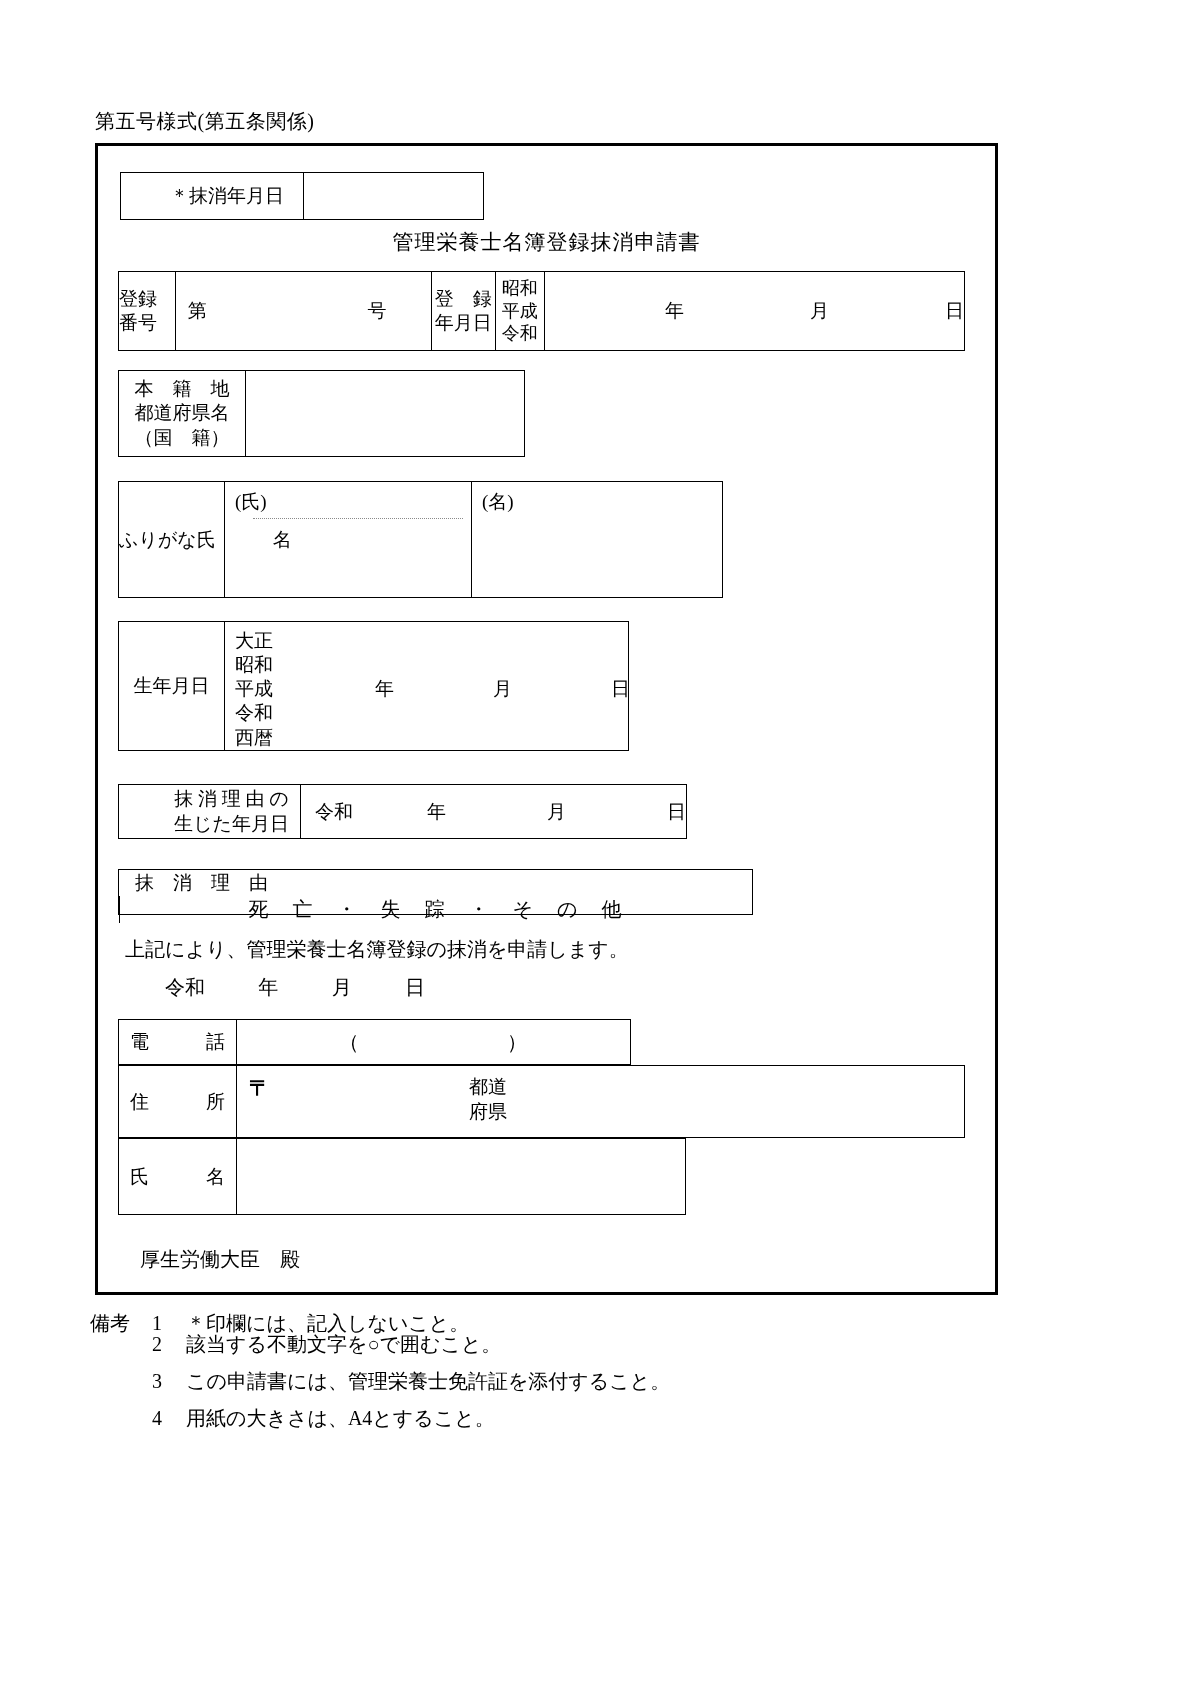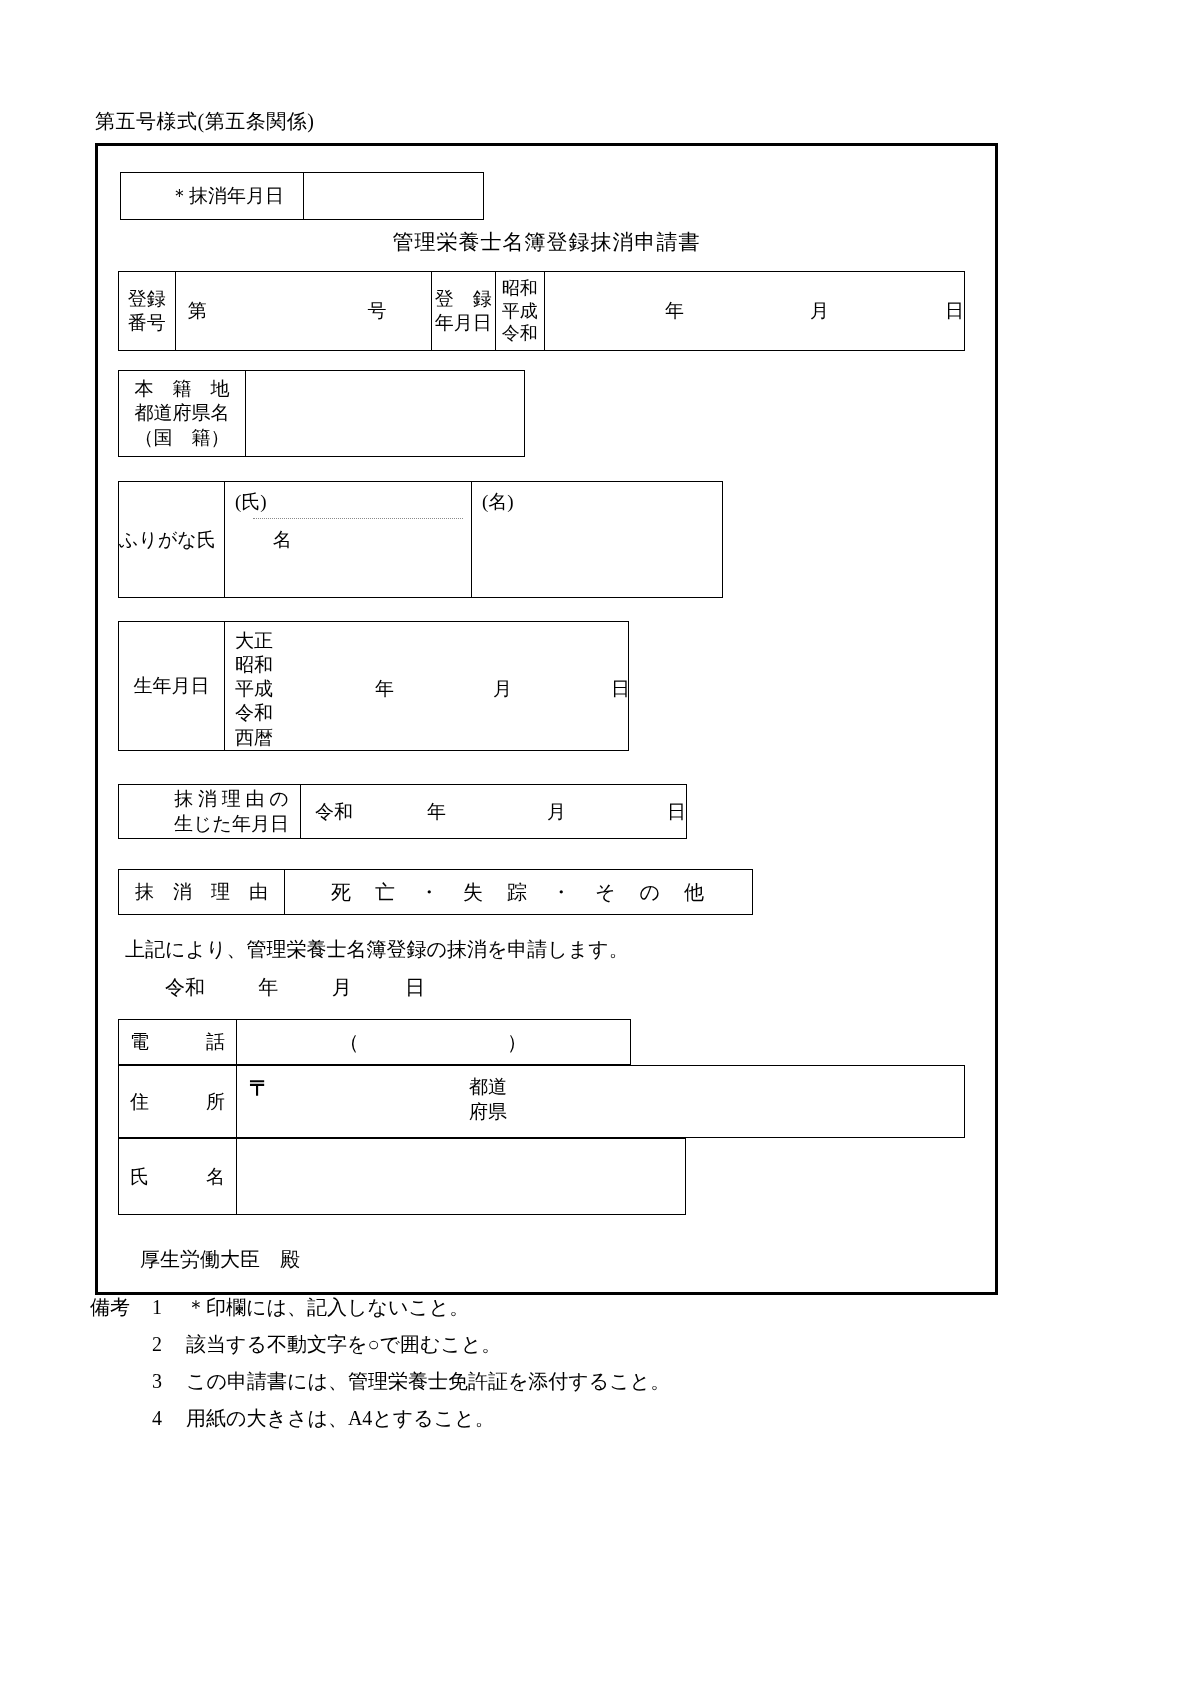--- a/index.html
+++ b/index.html
@@ -78,21 +78,21 @@
     top: 228px;
     width: 903px;
     text-align: center;
     font-size: 21px;
     letter-spacing: 1px;
   }
 
   #reg-box {
     left: 118px; top: 271px; width: 847px; height: 80px;
   }
-  #reg-box .c-regno-lbl { width: 68px; justify-content: center; }
+  #reg-box .c-regno-lbl { width: 68px; justify-content: flex-start; }
   #reg-box .c-regno-val { width: 278px; }
   #reg-box .c-regdate-lbl { width: 78px; justify-content: center; margin-left: 28px; }
   #reg-box .c-era { width: 60px; justify-content: center; }
   #reg-box .c-ymd { flex: 1; }
 
   .stack2 { text-align: center; line-height: 1.28; }
   .stack3 { text-align: center; line-height: 1.26; font-size: 18px; }
 
   .dai-go {
     display: flex;
@@ -162,21 +162,21 @@
     width: 100%;
     font-size: 19px;
     padding-left: 14px;
     box-sizing: border-box;
   }
   .reigo-ymd .era { width: 112px; }
   .reigo-ymd .y { width: 120px; }
   .reigo-ymd .m { width: 120px; }
 
   #reason-box {
-    left: 118px; top: 869px; width: 635px; height: 46px;
+    left: 118px; top: 869px; width: 635px; height: 46px; flex-direction: column;
   }
   #reason-box .c1 { width: 165px; justify-content: center; }
   #reason-box .c2 { flex: 1; justify-content: center; }
   .reason-opts { font-size: 20px; letter-spacing: 2px; }
 
   #declaration {
     position: absolute;
     left: 125px; top: 936px;
     font-size: 20px;
     white-space: nowrap;
@@ -237,21 +237,21 @@
     width: 900px;
     font-size: 20px;
     line-height: 1.0;
   }
   .note-row {
     display: flex;
     align-items: baseline;
     height: 37px;
     white-space: nowrap;
   }
-  .note-head { width: 62px; }
+  .note-head { width: 62px; margin-top: 16px; }
   .note-num { width: 34px; text-align: left; }
   .note-text { }
 </style>
 </head>
 <body>
 
 <div class="page">
 
   <div class="form-no">第五号様式(第五条関係)</div>
 

